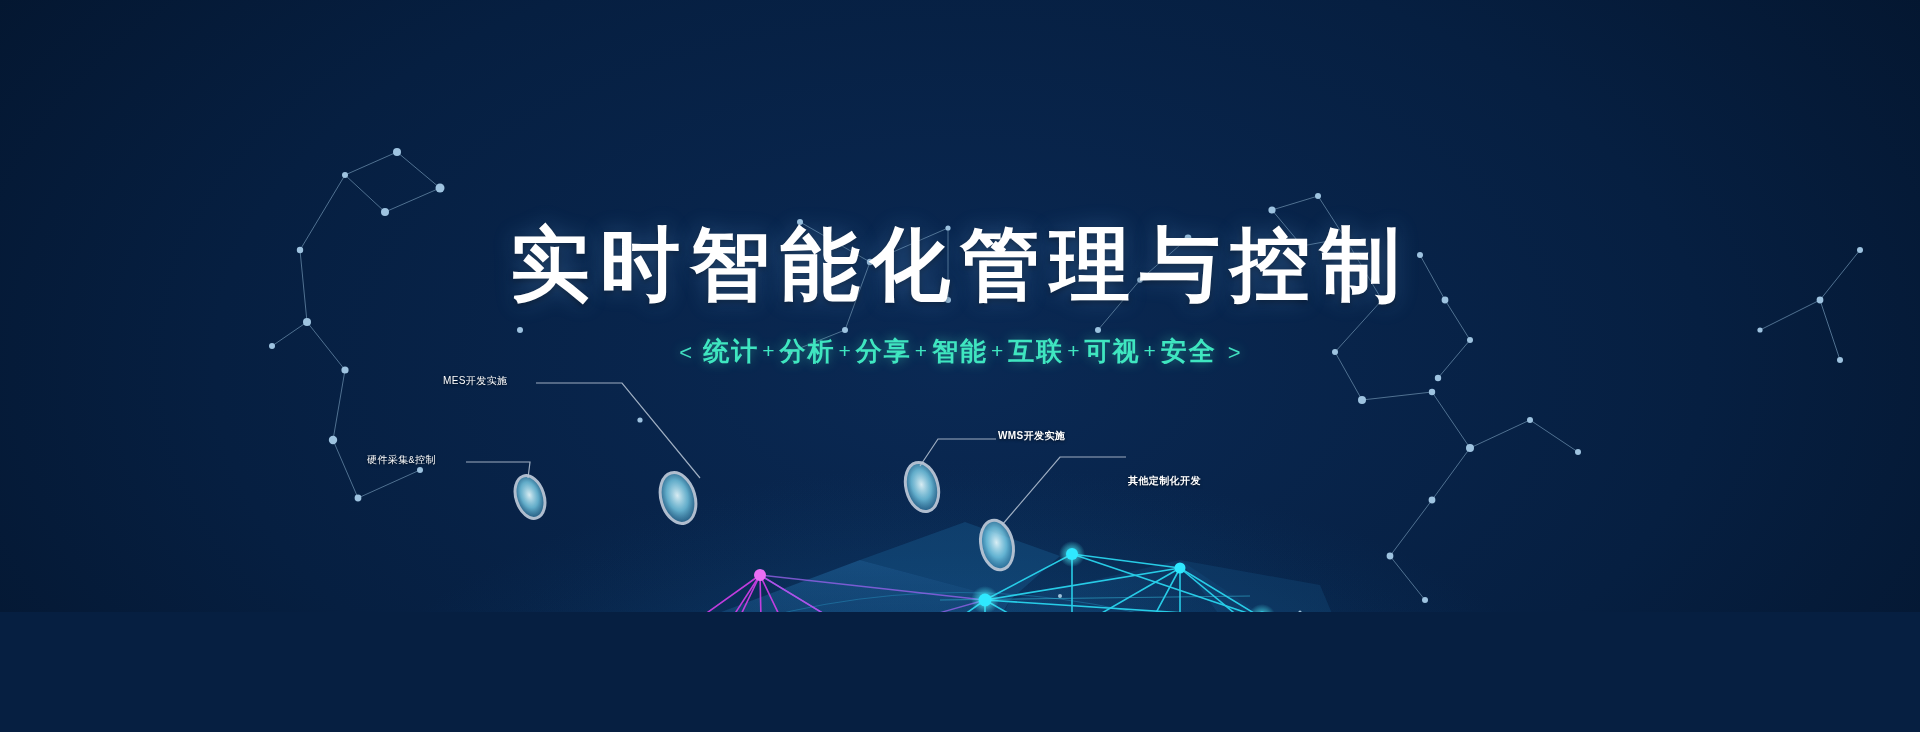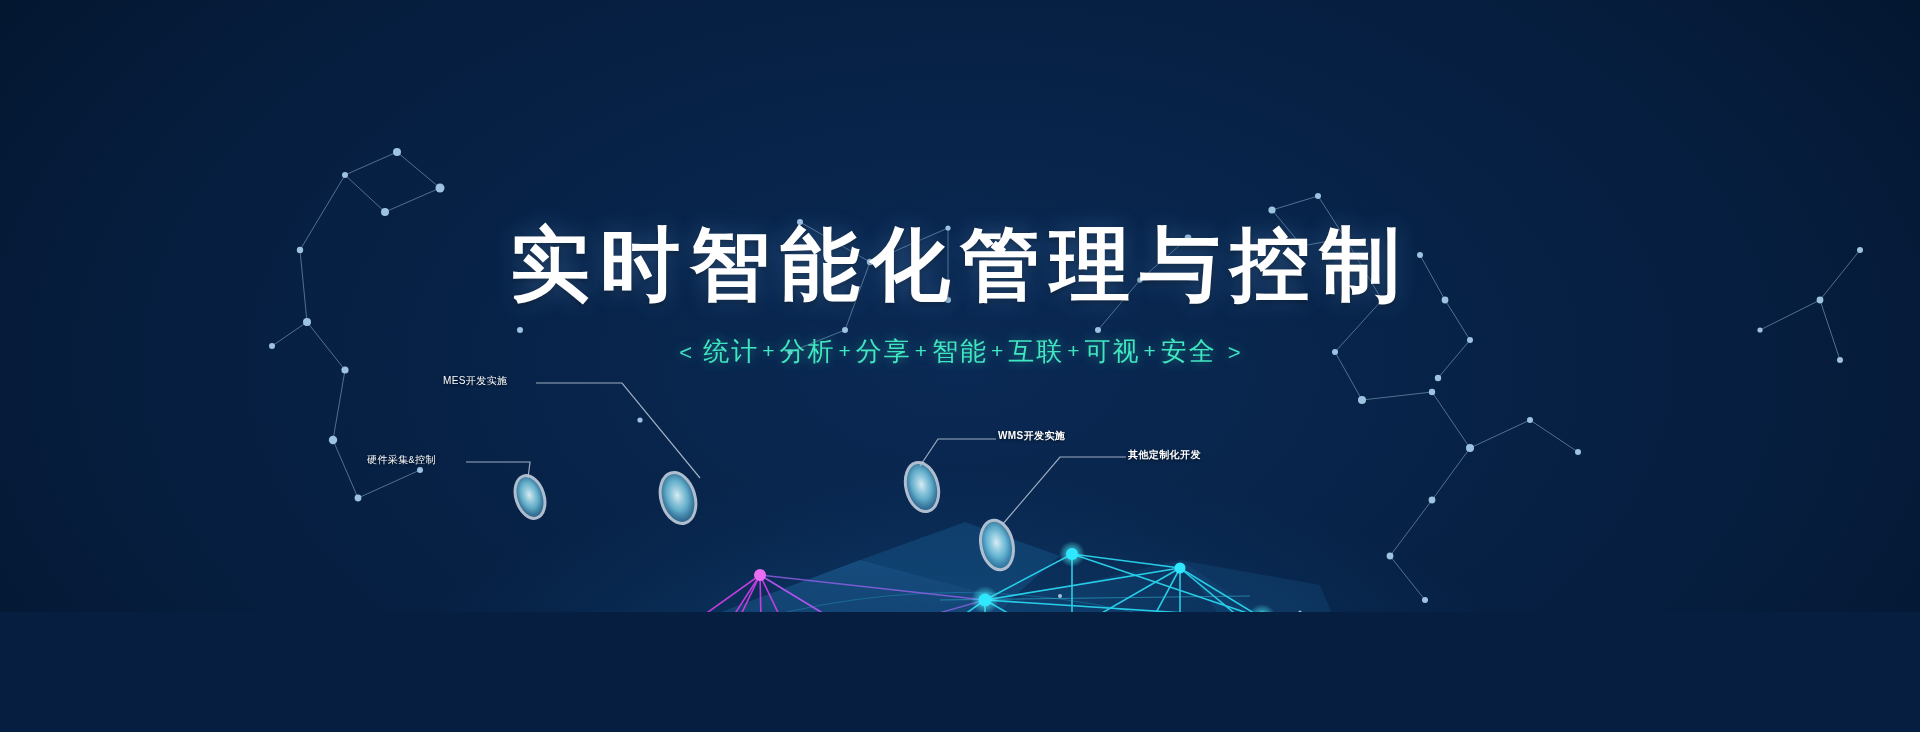--- a/index.html
+++ b/index.html
@@ -45,35 +45,35 @@
     white-space:nowrap;
     text-shadow:0 0 12px rgba(63,230,192,.45);
   }
   #subtitle .brk{
     color:#41dfc0; font-size:22px; letter-spacing:0; padding:0 10px;
     font-family:"Liberation Sans",sans-serif;
   }
   #subtitle .plus{
     color:#3fe6c0; font-size:21px; padding:0 2px; vertical-align:2px;
   }
-  #subtitle .kw{ padding:0 1px; }
+  #subtitle .kw{ padding:0 1px;font-weight:bold; }
 
   
   .callout{
     position:absolute; z-index:45;
     color:#ffffff;
     font-size:10px;
     letter-spacing:.4px;
     white-space:nowrap;
     text-shadow:0 1px 3px rgba(0,0,0,.6);
   }
   #callout-mes{ left:443px; top:374px; }
   #callout-hw { left:367px; top:453px;font-family:Liberation Mono, monospace; }
   #callout-wms{ left:998px; top:429px; font-weight:600;text-align:right; }
-  #callout-other{ left:1128px; top:448px; font-weight:600; }
+  #callout-other{ left:1128px; top:474px; font-weight:600; }
 </style>
 </head>
 <body>
 
 <div id="stage">
 
   <svg class="layer" width="1920" height="732" viewBox="0 0 1920 732" aria-hidden="true">
     <g stroke="#5d7f9e" stroke-width="1" fill="none" opacity=".85">
 
       <polyline points="397,152 440,188 385,212 345,175 397,152"></polyline>

